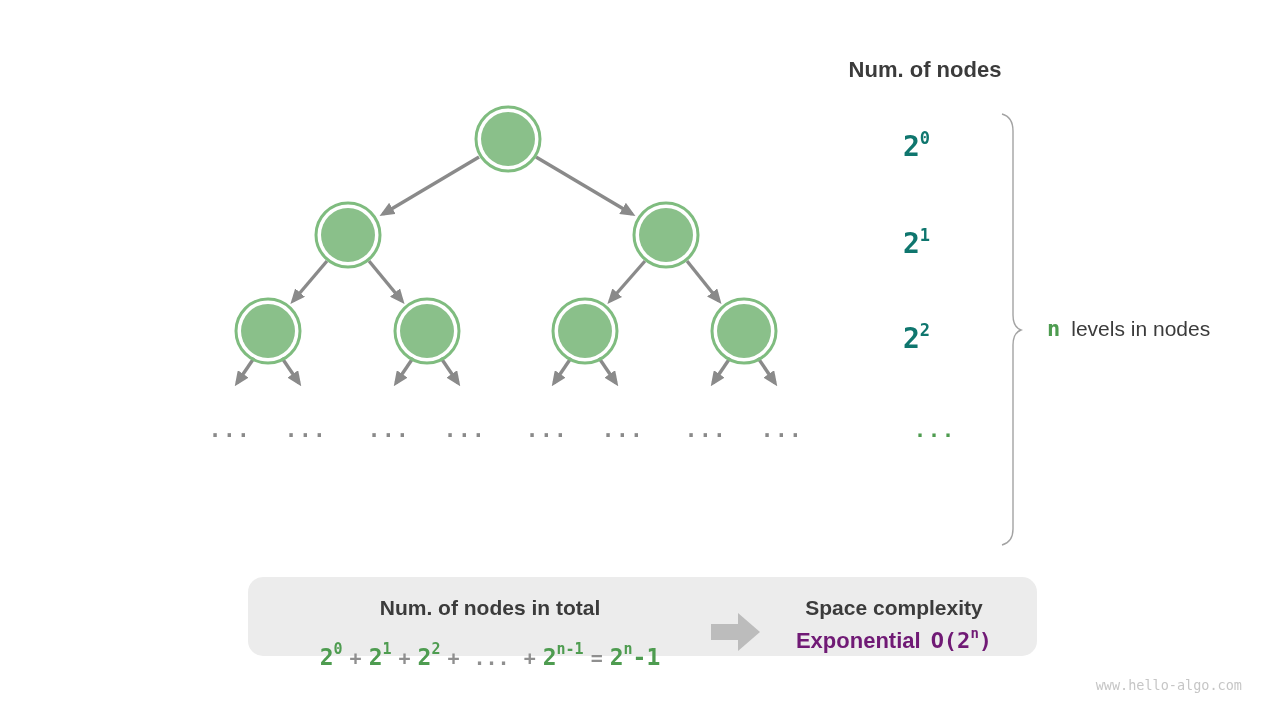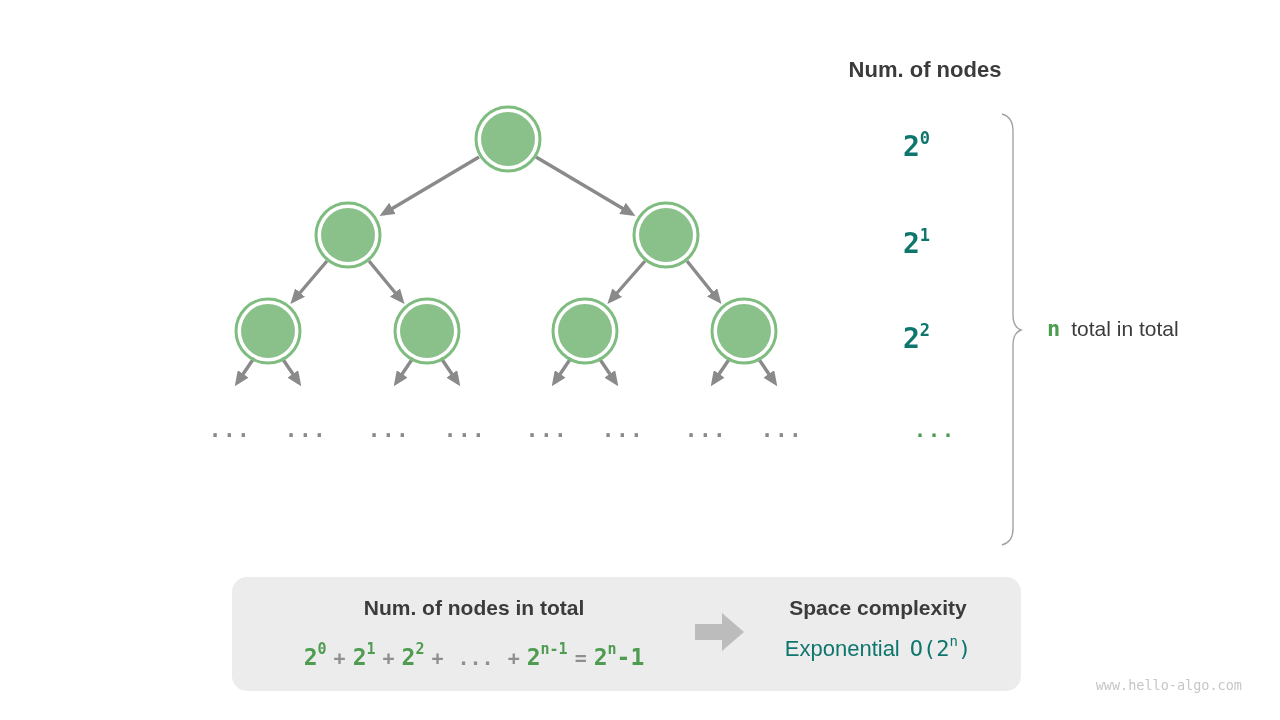--- a/index.html
+++ b/index.html
@@ -24,29 +24,29 @@
   
   .brace-label{left:1047px;top:316px;font-size:21px;color:#3b3b3b;white-space:nowrap;}
   .brace-label .n{font-family:"DejaVu Sans Mono",monospace;font-weight:bold;color:#4e9c50;
     font-size:22px;margin-right:11px;}
 
   
   .dots{width:44px;text-align:center;top:418px;color:#8a8a8a;font-weight:bold;
     font-size:21px;letter-spacing:1.5px;font-family:"DejaVu Sans Mono",monospace;}
 
   
-  .sumbox{left:232px;top:577px;width:789px;height:114px;background:#ececec;border-radius:15px;}
+  .sumbox{left:248px;top:577px;width:789px;height:79px;background:#ececec;border-radius:15px;}
   .box-left{position:absolute;left:52px;top:17px;width:380px;text-align:center;}
   .box-right{position:absolute;left:528px;top:17px;width:236px;text-align:center;}
   .box-title{font-size:21px;font-weight:bold;color:#3b3b3b;line-height:28px;}
   .formula{margin-top:20px;font-family:"DejaVu Sans Mono",monospace;font-weight:bold;
     font-size:23px;color:#4e9c50;white-space:nowrap;}
   .formula sup{font-size:15px;position:relative;top:-2px;}
   .formula .op{color:#8f8f8f;font-size:20px;margin:0 7px;font-weight:bold;}
-  .complexity{margin-top:13px;color:#0f766e;font-weight:normal;font-size:22px;white-space:nowrap;}
+  .complexity{margin-top:5px;color:#701a75;font-weight:bold;font-size:22px;white-space:nowrap;}
   .complexity .oo{font-family:"DejaVu Sans Mono",monospace;margin-left:10px;}
   .complexity sup{font-size:14px;position:relative;top:-2px;}
   .box-arrow{position:absolute;left:463px;top:36px;}
 
   .watermark{right:38px;bottom:27px;color:#c6c6c6;font-size:13.5px;
     font-family:"DejaVu Sans Mono",monospace;text-align:right;}
 </style>
 </head>
 <body>
 
@@ -121,21 +121,21 @@
   </div>
   <div class="abs lvl" style="top:220px;">
     <span>2</span><sup>1</sup>
   </div>
   <div class="abs lvl" style="top:315px;">
     <span>2</span><sup>2</sup>
   </div>
   <div class="abs lvl-dots" style="top:418px;">...</div>
 
   <div class="abs brace-label">
-    <span class="n">n</span><span>total in total</span>
+    <span class="n">n</span><span>levels in nodes</span>
   </div>
 
   <span class="abs dots" style="left:208px;">...</span>
   <span class="abs dots" style="left:284px;">...</span>
   <span class="abs dots" style="left:367px;">...</span>
   <span class="abs dots" style="left:443px;">...</span>
   <span class="abs dots" style="left:525px;">...</span>
   <span class="abs dots" style="left:601px;">...</span>
   <span class="abs dots" style="left:684px;">...</span>
   <span class="abs dots" style="left:760px;">...</span>

